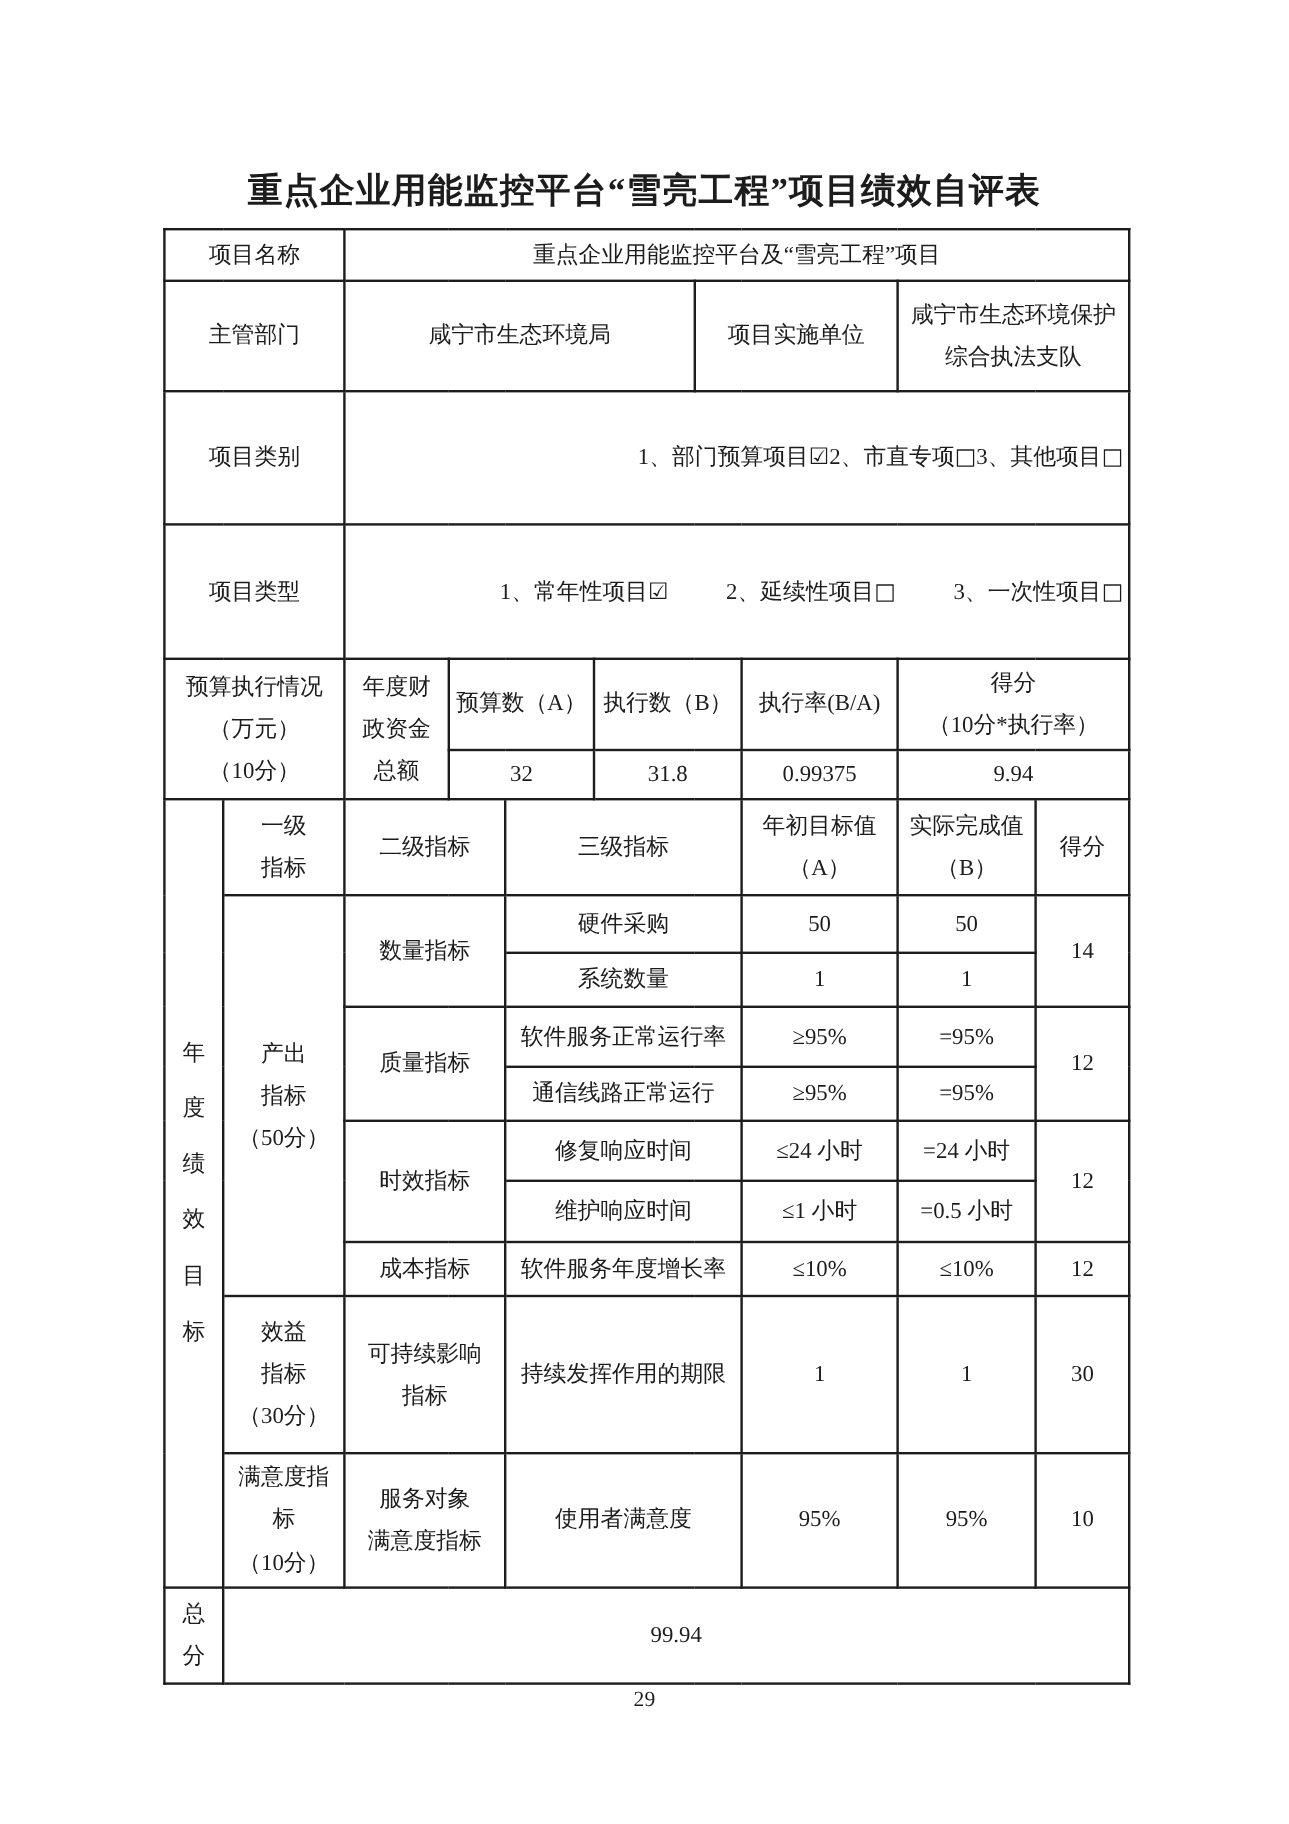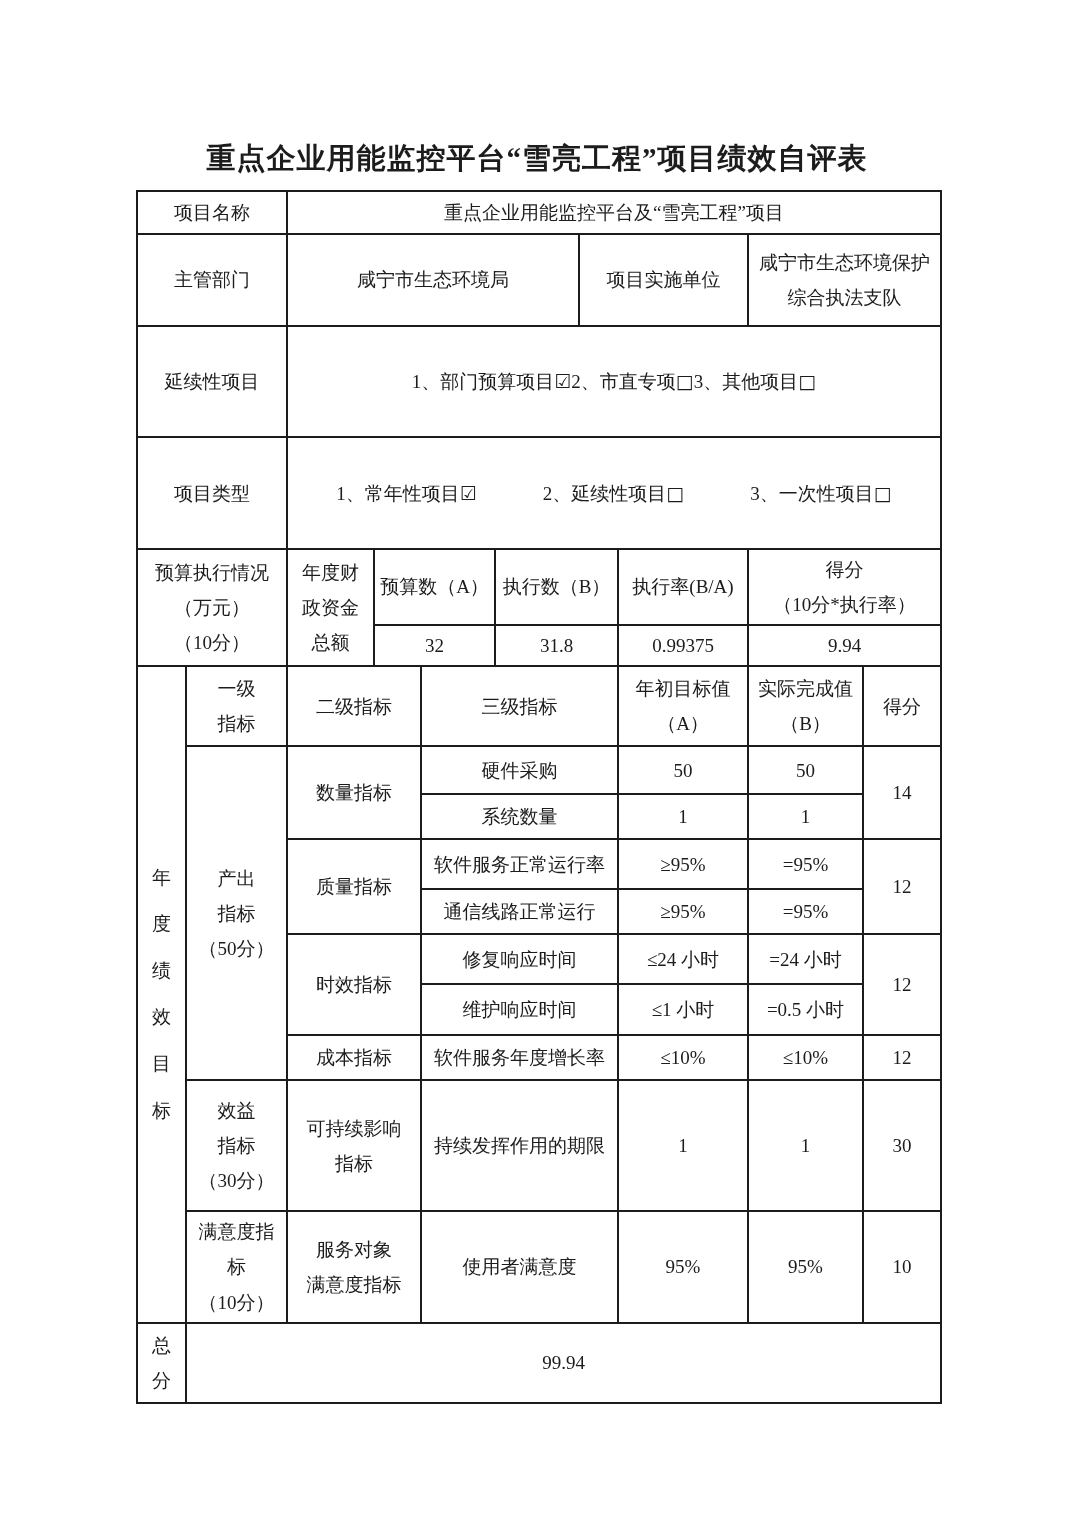--- a/index.html
+++ b/index.html
@@ -23,24 +23,24 @@
   td {
     border: 2px solid #1c1c1c;
     text-align: center; vertical-align: middle;
     font-size: 19px; line-height: 1.85;
     white-space: pre-line;
     padding: 2px 4px;
     overflow: hidden;
   }
   td.vside { line-height: 2.45; padding: 0; }
   td.vtotal { line-height: 1.85; padding: 0; }
-  .opts { display: flex; justify-content: center; align-items: center; white-space: nowrap; }
+  .opts { display: flex; justify-content: flex-end; align-items: center; white-space: nowrap; }
   .opts .opt { display: inline-block; }
   .opts.cat .opt + .opt { }
-  .opts.typ .opt + .opt { margin-left: 66px; }
+  .opts.typ .opt + .opt { margin-left: 48px; }
   .box { font-family: "DejaVu Sans", sans-serif; font-size: 19px; }
 
   .page-number {
     position: absolute; top: 1406px; left: 0; width: 100%;
     text-align: center; font-size: 18px;
   }
 </style>
 </head>
 <body>
 
@@ -70,21 +70,21 @@
 
     <tr style="height:92px">
       <td colspan="2">主管部门</td>
       <td colspan="4">咸宁市生态环境局</td>
       <td colspan="2">项目实施单位</td>
       <td colspan="2">咸宁市生态环境保护
 综合执法支队</td>
     </tr>
 
     <tr style="height:46px">
-      <td colspan="2">延续性项目</td>
+      <td colspan="2">项目类别</td>
       <td colspan="8">
         <div class="opts cat">
           <span class="opt"><span>1、部门预算项目</span><span class="box">☑</span></span>
           <span class="opt"><span>2、市直专项</span><span class="box">□</span></span>
           <span class="opt"><span>3、其他项目</span><span class="box">□</span></span>
         </div>
       </td>
     </tr>
 
     <tr style="height:44px">
@@ -215,14 +215,15 @@
     </tr>
 
     <tr style="height:80px">
       <td class="vtotal">总
 分</td>
       <td colspan="9">99.94</td>
     </tr>
   </tbody>
     </table>
 
+  <div class="page-number">29</div>
 
 </div>
 
 </body></html>

